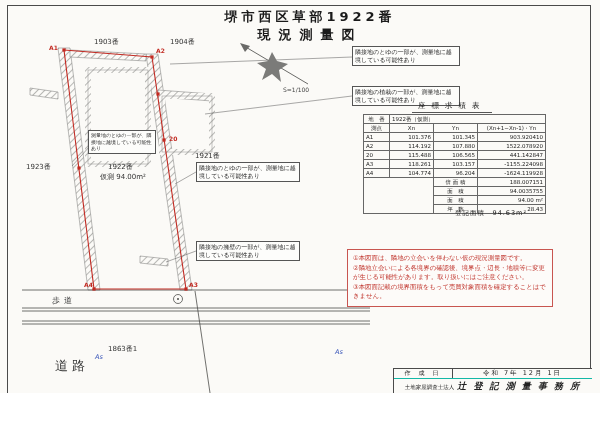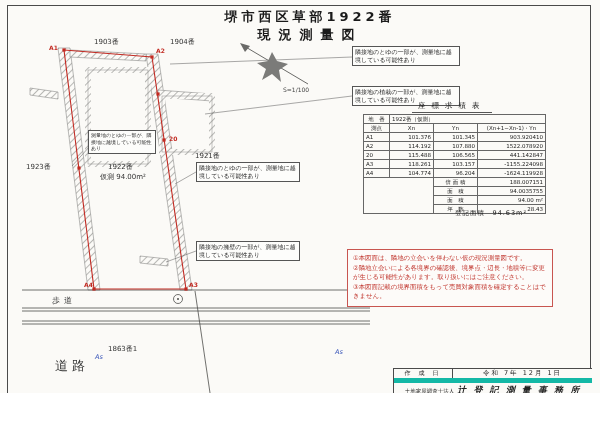--- a/index.html
+++ b/index.html
@@ -28,21 +28,21 @@
   .regarea{font-size:6.5px;color:#222;letter-spacing:1px;}
   
   .notes{position:absolute;left:347px;top:249px;width:206px;box-sizing:border-box;
          border:1.4px solid #c85550;background:#fdfbf9;color:#c0342c;
          font-size:6.4px;line-height:1.5;padding:4px 5px;}
   .notes div{white-space:normal;}
   
   .tblock{position:absolute;left:393px;top:368px;width:199px;height:48px;
           border-left:1px solid #4a4a4a;border-top:1px solid #4a4a4a;box-sizing:border-box;
           display:flex;flex-direction:column;background:#fbfaf7;}
-  .tblock .row1{display:flex;height:12px;border-bottom:5px solid #14b8a6;}
+  .tblock .row1{display:flex;height:12px;border-bottom:1px solid #14b8a6;}
   .tblock .c-created{width:58px;border-right:1px solid #4a4a4a;display:flex;align-items:center;
           justify-content:center;font-size:6px;letter-spacing:3px;}
   .tblock .c-date{flex:1;display:flex;align-items:center;justify-content:center;
           font-size:6.5px;letter-spacing:2px;}
   .tblock .row2{flex:1;display:flex;flex-direction:column;align-items:center;
           justify-content:space-between;padding:1px 2px;}
   .firmline{display:flex;align-items:baseline;gap:3px;}
   .firm-prefix{font-size:5.5px;}
   .firm-name{font-size:9px;font-weight:bold;letter-spacing:2px;font-style:italic;}
   .regline{font-size:5px;letter-spacing:1px;}

